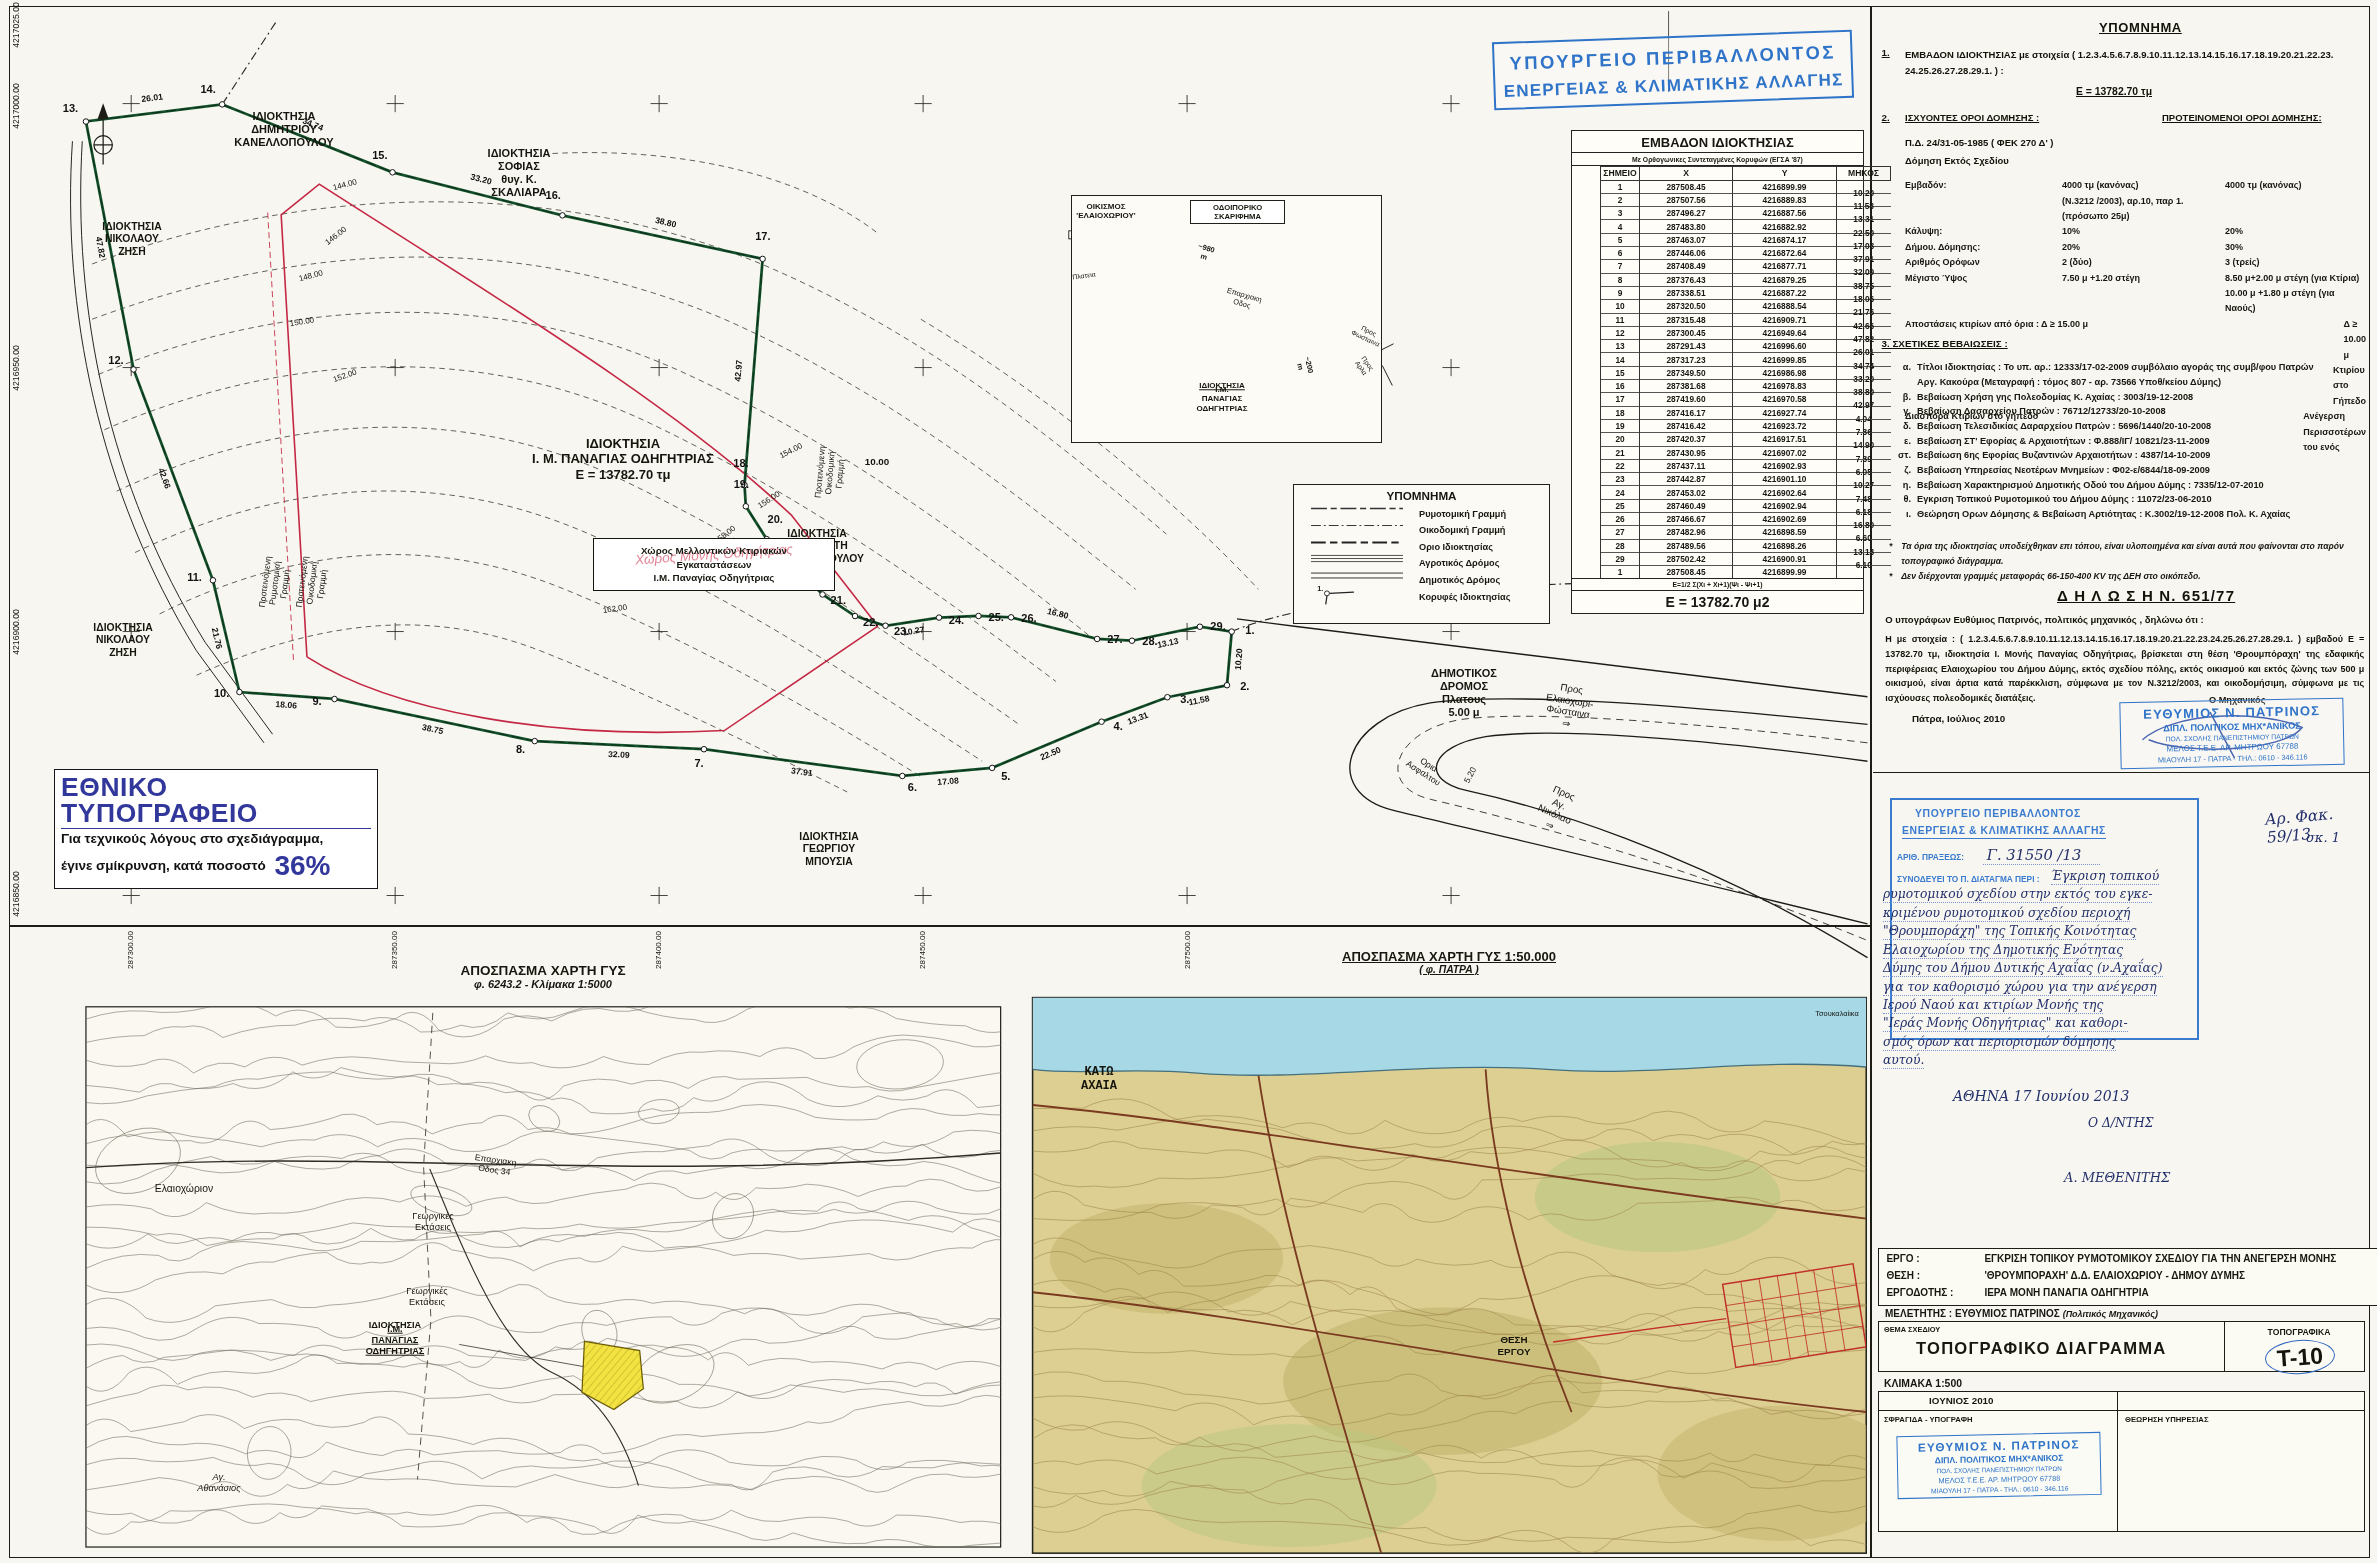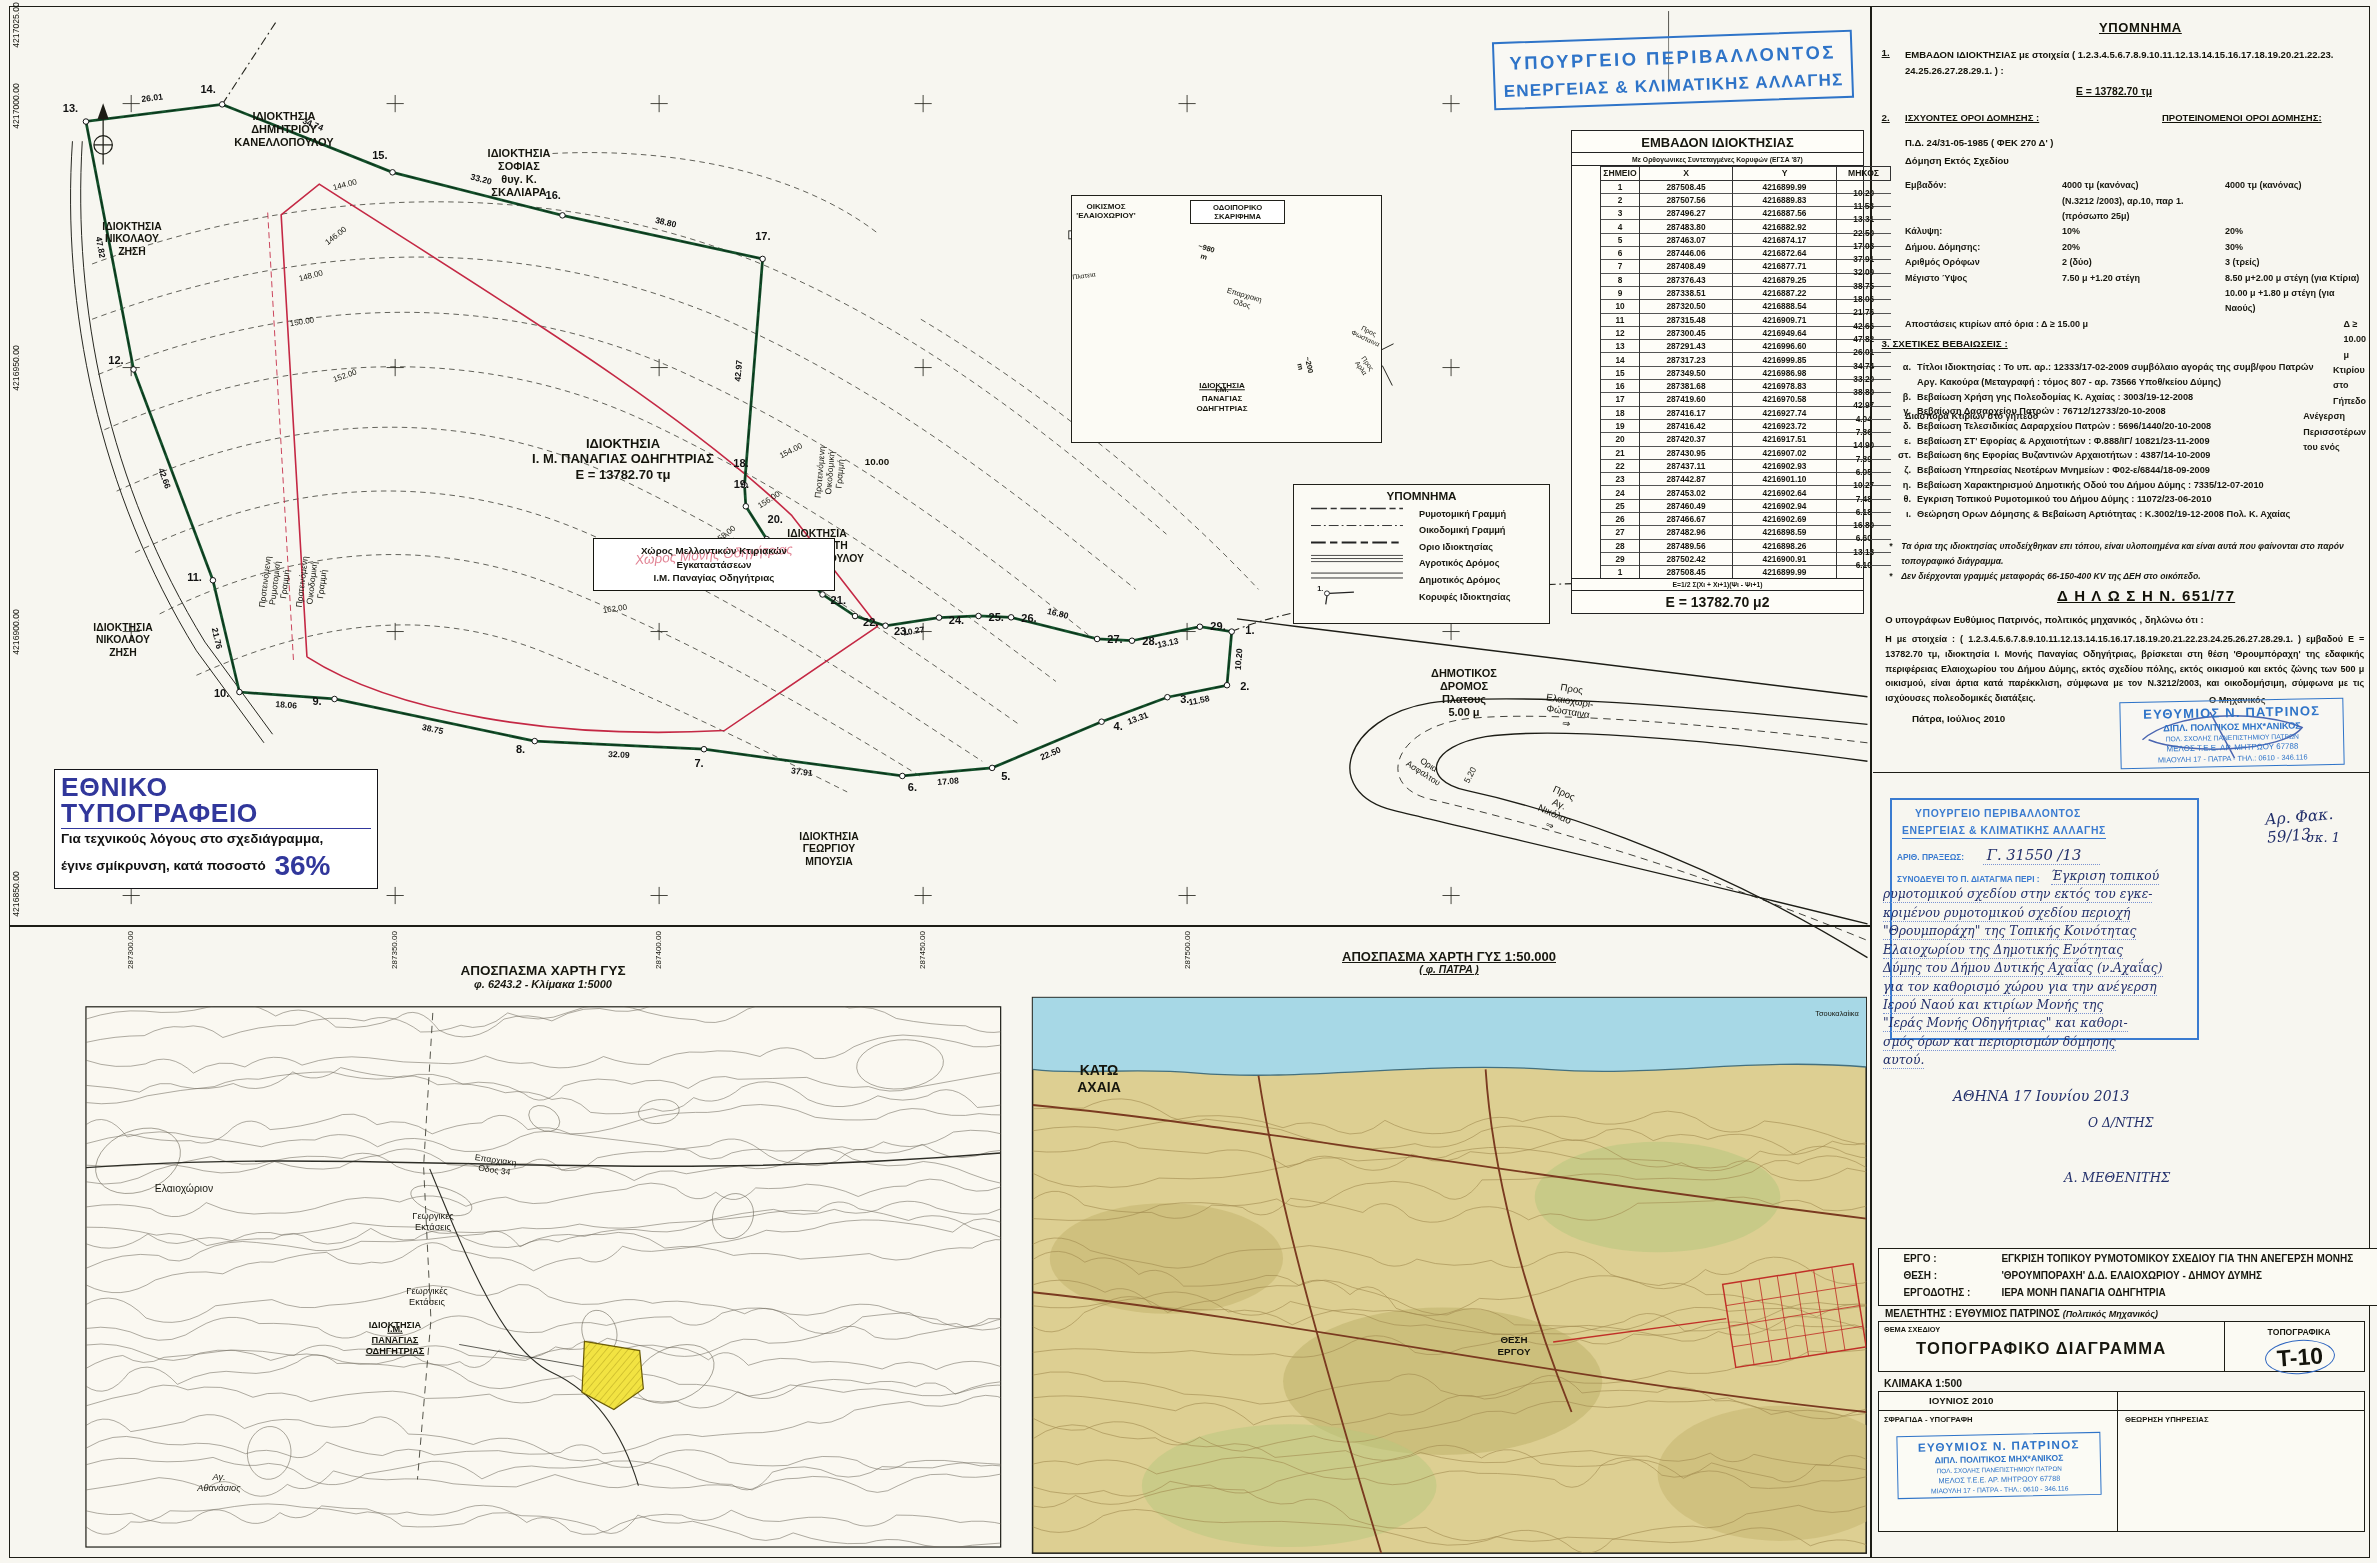--- a/index.html
+++ b/index.html
@@ -74,21 +74,21 @@
   .eng-stamp .e1{font-weight:bold;letter-spacing:1.2px;}
   .eng-stamp .e2{font-weight:bold;margin-top:2.5px;}
   .eng-stamp .e3,.eng-stamp .e4,.eng-stamp .e5{margin-top:1.8px;}
   
   #approval-box{position:absolute;left:1890px;top:798px;width:305px;height:238px;border:2.1px solid #3a7bd0;}
   .appr-blue{color:#3a7bd0;font-weight:bold;}
   .hand{font-family:"DejaVu Serif",serif;font-style:italic;color:#23306b;}
   
   .tb-box{position:absolute;border:1.5px solid #1d1d16;background:#fbfaf3;}
   .tb-row{display:flex;font-size:10px;font-weight:bold;line-height:17px;}
-  .tb-row .k{width:98px;flex:none;margin-left:17px;}
+  .tb-row .k{width:98px;flex:none;}
   .t10{position:absolute;border:1.8px solid #2f66c0;border-radius:50%;color:#14140c;
       font-size:23px;font-weight:bold;text-align:center;transform:rotate(-4deg);padding:2.5px 11px;}
   .map-title{position:absolute;text-align:center;font-weight:bold;transform:translateX(-50%);}
 </style>
 </head>
 <body>
 
 <div id="sheet">
 
   <div class="frame" style="left:8.6px;top:6.1px;width:2359px;height:1550px;"></div>
@@ -802,21 +802,21 @@
   <div id="mapL-labels" class="abs">
       <span class="lbl" style="left: 184px; top: 1189px; font-size: 10.4px;">Ελαιοχώριον</span>
       <span class="lbl" style="left: 495px; top: 1165px; font-size: 8.6px; transform: translate(-50%, -50%) rotate(8deg);">Επαρχιακη Οδος 34</span>
       <span class="lbl" style="left: 433px; top: 1222px; font-size: 9.2px;">Γεωργικές Εκτάσεις</span>
       <span class="lbl" style="left: 427px; top: 1297px; font-size: 9.2px;">Γεωργικές Εκτάσεις</span>
       <span class="lbl b" style="left: 395px; top: 1325px; font-size: 9.2px;">ΙΔΙΟΚΤΗΣΙΑ</span>
       <span class="lbl b u" style="left: 395px; top: 1340px; font-size: 9.2px;">Ι.Μ. ΠΑΝΑΓΙΑΣ ΟΔΗΓΗΤΡΙΑΣ</span>
       <span class="lbl i" style="left: 219px; top: 1483px; font-size: 9.2px;">Αγ. Αθανάσιος</span>
     </div>
   <div id="mapR-labels" class="abs">
-      <span class="lbl b" style="left: 1099px; top: 1079px; font-size: 14px;">ΚΑΤΩ ΑΧΑΙΑ</span>
+      <span class="lbl b" style="left: 1099px; top: 1079px; font-size: 12px; font-family: Liberation Mono, monospace;">ΚΑΤΩ ΑΧΑΙΑ</span>
       <span class="lbl" style="left: 1837px; top: 1014px; font-size: 7.4px;">Τσουκαλαίικα</span>
       <span class="lbl b" style="left: 1514px; top: 1346px; font-size: 9.8px;">ΘΕΣΗ ΕΡΓΟΥ</span>
     </div>
 
   <div id="notes-box">
     <div class="nt nt-title" style="left:226px;top:13.5px;">ΥΠΟΜΝΗΜΑ</div>
 
     <span class="num" style="left:8.6px;top:41px;">1.</span>
     <div class="nt" style="left:32px;top:41px;width:458px;font-size:9.5px;line-height:15.4px;">ΕΜΒΑΔΟΝ  ΙΔΙΟΚΤΗΣΙΑΣ  με στοιχεία  ( 1.2.3.4.5.6.7.8.9.10.11.12.13.14.15.16.17.18.19.20.21.22.23. 24.25.26.27.28.29.1. ) :</div>
     <div class="nt" style="left:203px;top:80px;font-size:10.4px;text-decoration:underline;">Ε = 13782.70 τμ</div>

